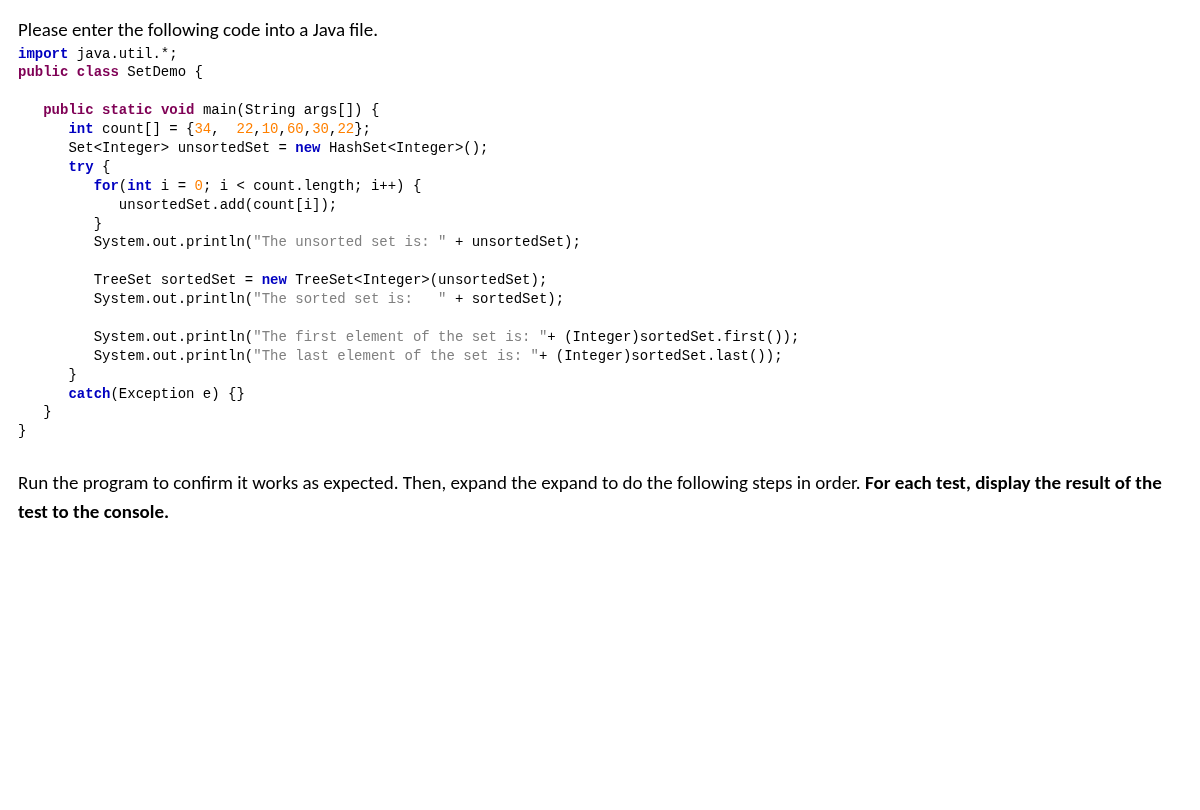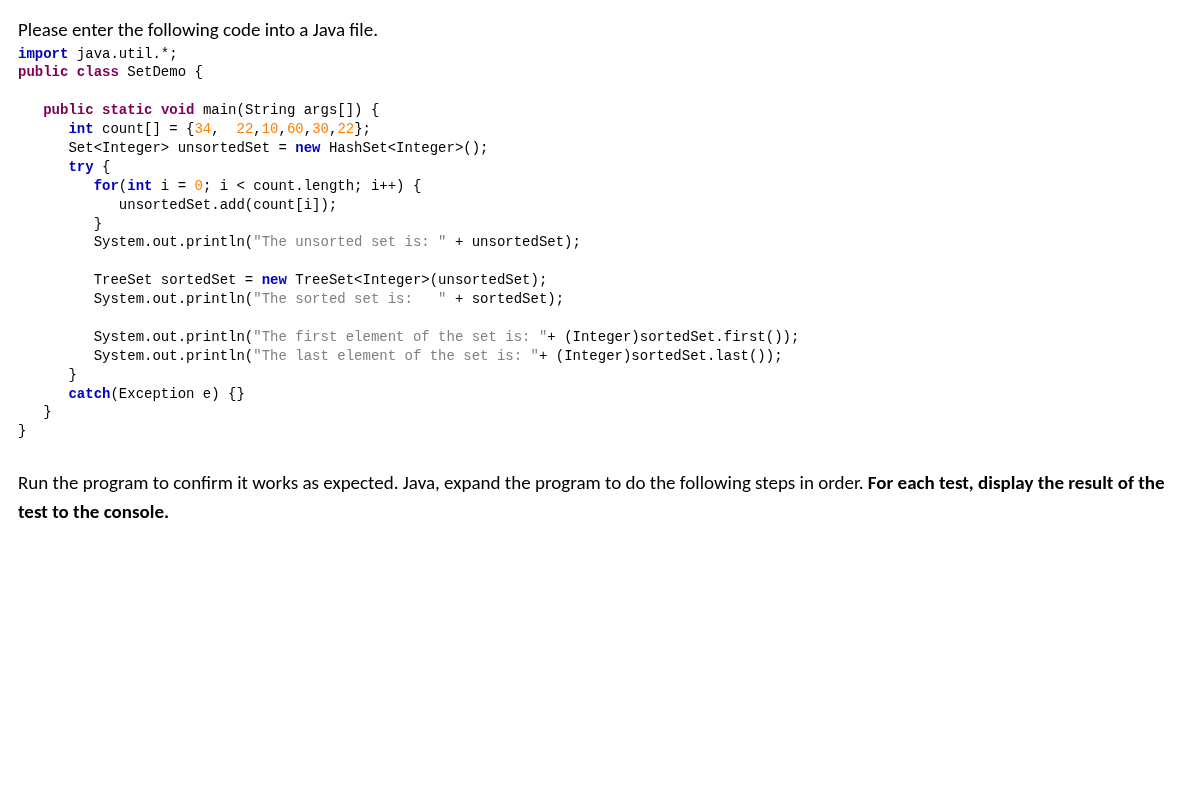--- a/index.html
+++ b/index.html
@@ -49,13 +49,13 @@
          <span>TreeSet sortedSet = </span><span class="kw2">new</span><span> TreeSet&lt;Integer&gt;(unsortedSet);</span>
          <span>System.out.println(</span><span class="str">"The sorted set is:   "</span><span> + sortedSet);</span>
 
          <span>System.out.println(</span><span class="str">"The first element of the set is: "</span><span>+ (Integer)sortedSet.first());</span>
          <span>System.out.println(</span><span class="str">"The last element of the set is: "</span><span>+ (Integer)sortedSet.last());</span>
       <span>}</span>
       <span class="kw2">catch</span><span>(Exception e) {}</span>
    <span>}</span>
 <span>}</span></div>
 
-<div class="follow"><span>Run the program to confirm it works as expected. Java, expand the program to do the following steps in order. </span><span class="bold">For each test, display the result of the test to the console.</span></div>
+<div class="follow"><span>Run the program to confirm it works as expected. Then, expand the expand to do the following steps in order. </span><span class="bold">For each test, display the result of the test to the console.</span></div>
 
 </body></html>

